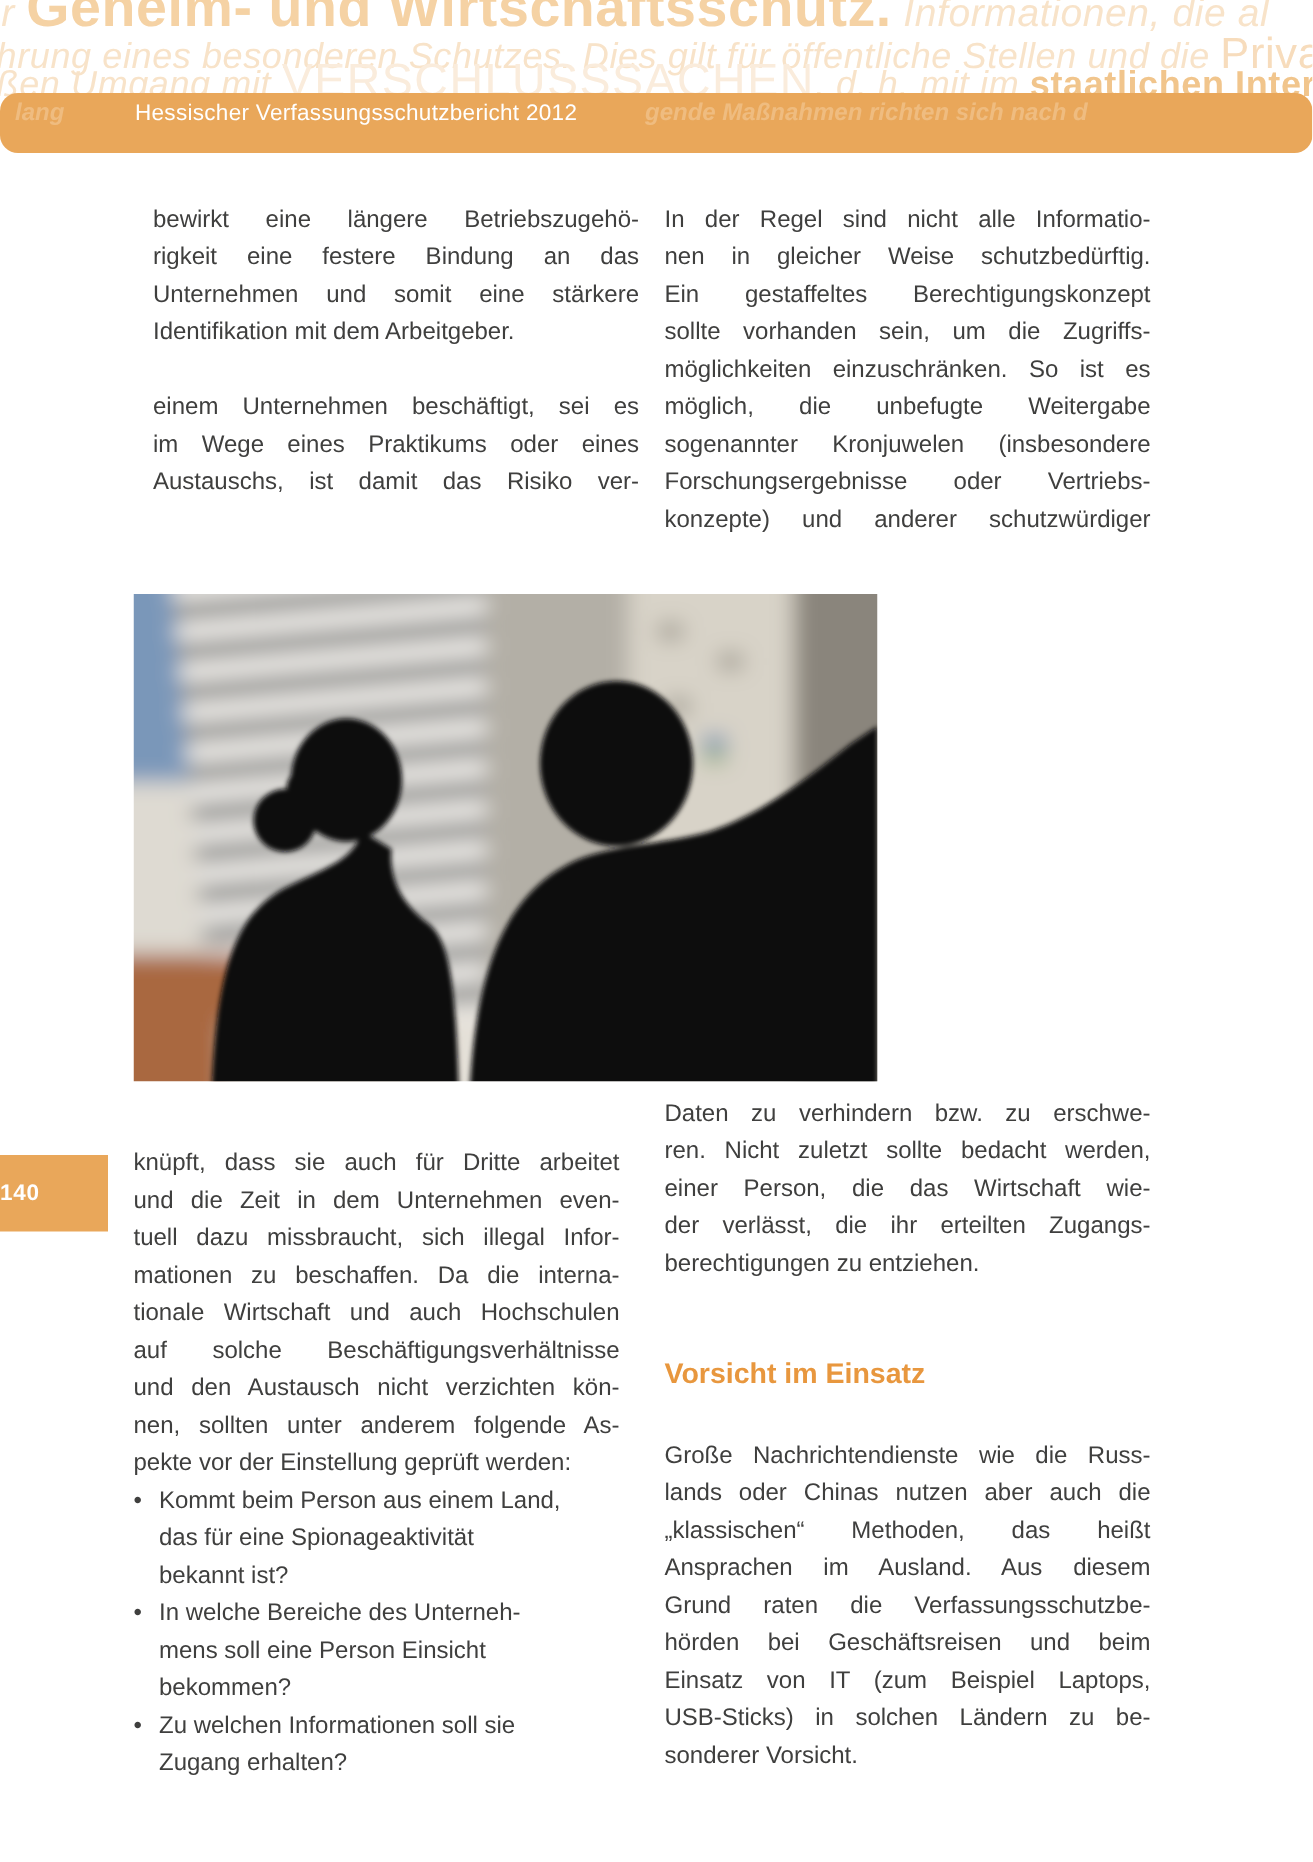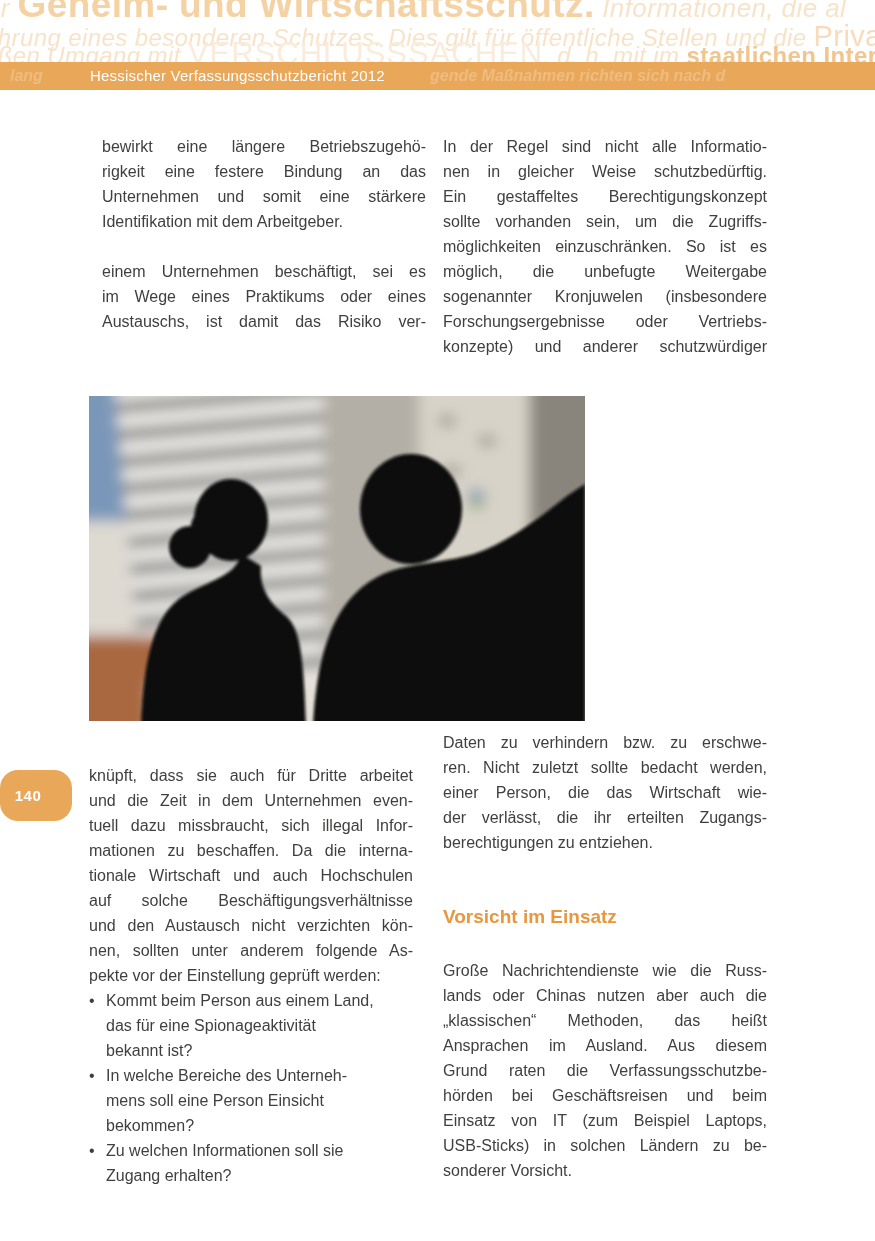--- a/index.html
+++ b/index.html
@@ -12,21 +12,21 @@
   .deco2{top:22px;left:-16px;}
   .deco3{top:38px;left:-16px;}
   .run{display:inline;}
   .run.italic{font-style:italic;font-size:26px;color:#F8E3C9;}
   .deco2 .run.italic,.deco3 .run.italic{font-size:24px;}
   .run.bold_large{font-weight:bold;font-size:37px;color:#F5D2A4;}
   .run.plain_large{font-size:29px;color:#F7DCBC;}
   .run.caps{font-size:31px;color:#FAECDC;letter-spacing:1px;}
   .run.bold{font-weight:bold;font-size:24px;color:#F1C58C;}
 
-  .header-bar{position:absolute;top:62px;left:0;width:875px;height:28px;background:#E9A75A;}
+  .header-bar{position:absolute;top:62px;left:0;width:875px;height:40px;background:#E9A75A;border-radius:12px;}
   .bar-title{position:absolute;left:90px;top:0;height:28px;line-height:28px;
              color:#ffffff;font-weight:normal;font-size:15px;letter-spacing:.2px;}
   .bar-wm{position:absolute;top:0;height:28px;line-height:28px;font-style:italic;font-weight:bold;
           font-size:16px;color:rgba(255,243,226,0.28);white-space:nowrap;overflow:hidden;}
   .bar-wm.left{left:10px;width:75px;}
   .bar-wm.right{left:430px;width:445px;}
 
   
   .col{position:absolute;width:324px;font-size:16px;line-height:25px;color:#3F3F3E;}
   .para{margin:0 0 25px 0;}
@@ -44,21 +44,21 @@
 
   
   .bullets{list-style:none;margin:0;padding:0;}
   .bullets li{position:relative;padding-left:17px;}
   .bullets .marker{position:absolute;left:0;top:0;line-height:25px;}
   .bullets .bline{height:25px;text-align:left;}
 
   
   .page-num{position:absolute;left:0;top:770px;width:72px;height:51px;background:#E9A75A;
             color:#ffffff;font-weight:bold;font-size:15px;line-height:51px;
-            text-align:center;padding-right:16px;box-sizing:border-box;letter-spacing:.5px;border-radius:18px;}
+            text-align:left;padding-right:16px;box-sizing:border-box;letter-spacing:.5px;}
 
   
   .photo{position:absolute;left:89px;top:396px;width:496px;height:325px;overflow:hidden;}
 </style>
 </head>
 <body>
 
 <div class="page">
 
   <div class="deco-line deco1"><span class="run italic">er </span><span class="run bold_large">Geheim- und Wirtschaftsschutz.</span><span class="run italic"> Informationen, die al</span></div>

